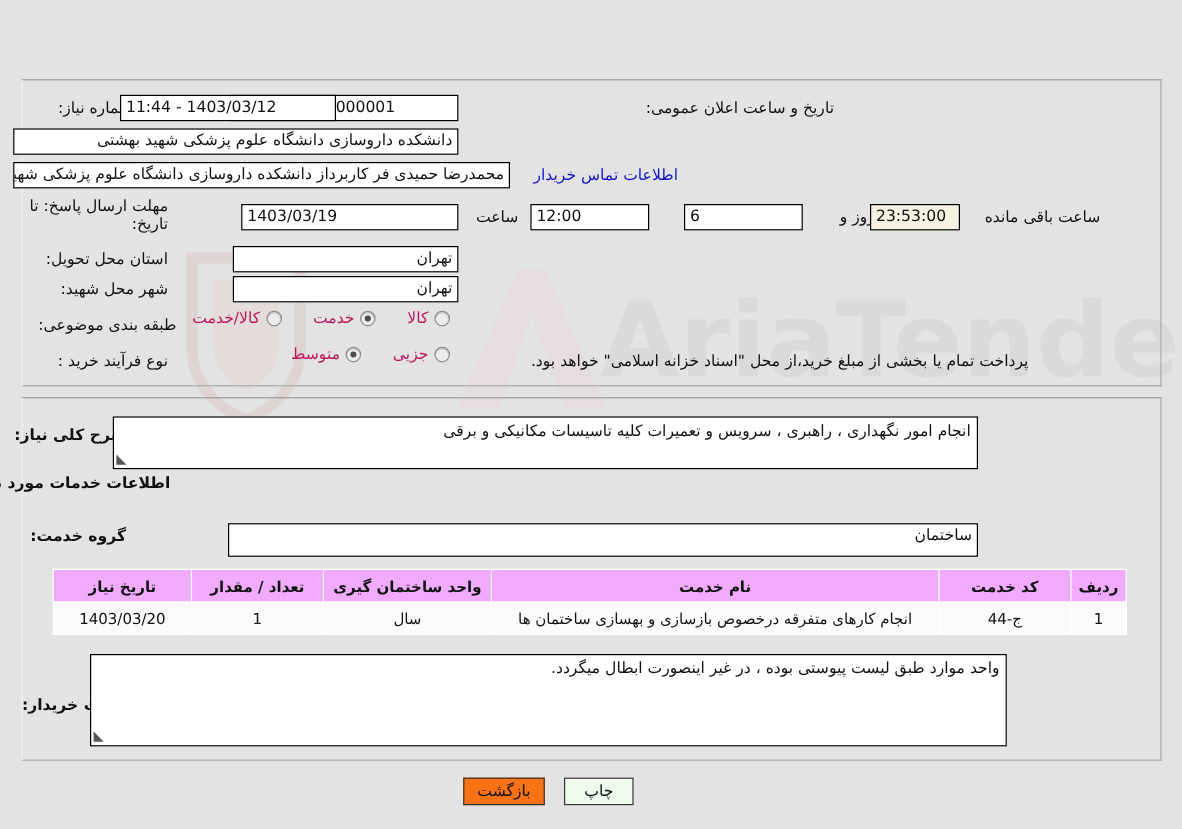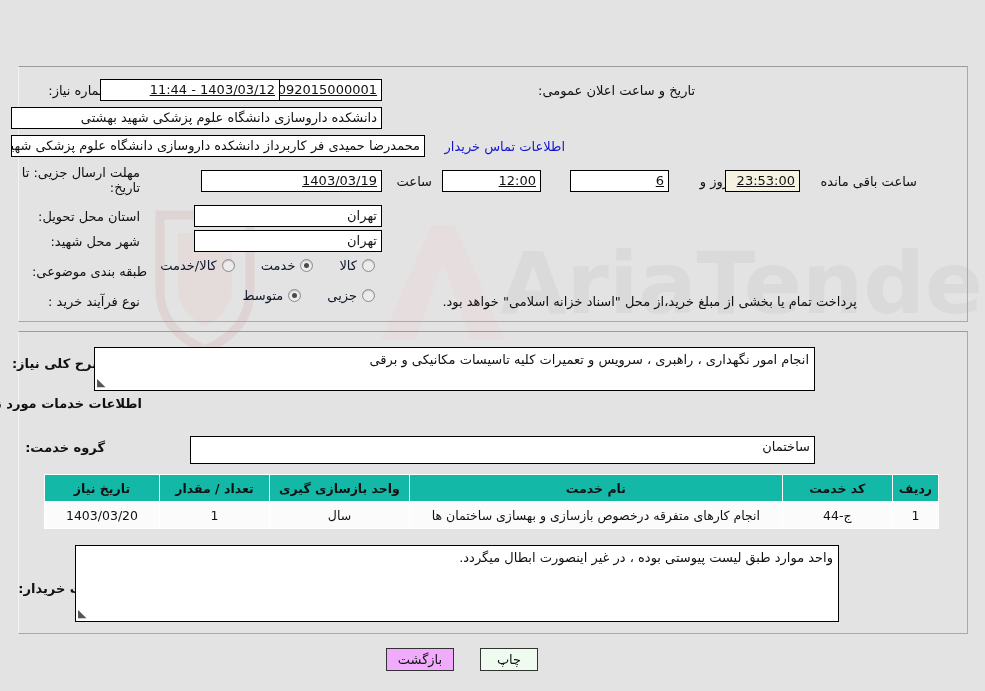--- a/index.html
+++ b/index.html
@@ -73,21 +73,21 @@
     font-size: 13px;
     color: #111;
     line-height: 20px;
     height: 22px;
     padding: 0 4px;
     white-space: nowrap;
     overflow: hidden;
     z-index: 3;
     text-align: right;
   }
-  .fld.center { text-align: right; text-decoration: underline; }
+  .fld.center { text-align: left; }
   .fld.khaki { background: #f6f2e2; }
   .fld.clip  { text-overflow: clip; }
 
   
   .ta {
     position: absolute;
     background: #ffffff;
     border: 1px solid #000000;
     font-size: 13px;
     color: #111;
@@ -132,33 +132,33 @@
     box-shadow: inset 0 1px 1px rgba(0,0,0,.18);
   }
   .radio-dot.on::after {
     content: "";
     position: absolute;
     left: 3px; top: 3px;
     width: 5px; height: 5px;
     border-radius: 50%;
     background: #4a4a4a;
   }
-  .radio-text { font-size: 13px; color: #0f172a; }
+  .radio-text { font-size: 13px; color: #be185d; }
 
   
   .tbl {
     position: absolute;
     z-index: 3;
     border-collapse: collapse;
     font-size: 12.5px;
     color: #111;
     background: #fff;
   }
   .tbl th {
-    background: #14b8a6;
+    background: #f0abfc;
     border: 1px solid #ffffff;
     font-weight: bold;
     height: 27px;
     padding: 0 6px;
     text-align: center;
     white-space: nowrap;
   }
   .tbl td {
     background: #fbfbfb;
     border: 1px solid #ffffff;
@@ -175,21 +175,21 @@
     border: 1px solid #333;
     font-size: 13px;
     color: #111;
     height: 23px;
     line-height: 21px;
     text-align: center;
     z-index: 3;
     cursor: pointer;
   }
   .btn-print { background: #eefbee; }
-  .btn-back  { background: #f0abfc; }
+  .btn-back  { background: #f97316; }
 </style>
 </head>
 <body>
 
 <div class="page">
 
   <svg class="watermark" viewBox="0 0 985 200" xmlns="http://www.w3.org/2000/svg">
     <path d="M160 30 L250 30 L250 105 Q250 145 205 165 Q160 145 160 105 Z" fill="none" stroke="#d8b3b3" stroke-width="9"></path>
     <path d="M178 48 L232 48 L232 103 Q232 128 205 141 Q178 128 178 103 Z" fill="#e8cccc"></path>
     <path d="M455 40 L505 155 L470 155 L443 78 L416 155 L381 155 L431 40 Z" fill="#f0d5d5"></path>
@@ -205,21 +205,21 @@
   <div class="lbl r" style="right:290px; top:83px; width:170px;">تاریخ و ساعت اعلان عمومی:</div>
   <div class="fld center" style="right:705px; top:79px; left:103px; width:180px;">1403/03/12 - 11:44</div>
 
   <div class="lbl r" style="right:845px; top:111px; width:120px;">نام دستگاه خریدار:</div>
   <div class="fld" style="right:603px; top:107px; width:371px;">دانشکده داروسازی دانشگاه علوم پزشکی شهید بهشتی</div>
 
   <div class="lbl r" style="right:834px; top:139px; width:135px;">ایجاد کننده درخواست:</div>
   <div class="fld clip" style="right:560px; top:135px; width:414px;">محمدرضا حمیدی فر کاربرداز دانشکده داروسازی دانشگاه علوم پزشکی شهید بهشتی</div>
   <div class="link" style="right:420px; top:139px;">اطلاعات تماس خریدار</div>
 
-  <div class="lbl r" style="right:845px; top:165px; width:120px;">مهلت ارسال جزیی: تا</div>
+  <div class="lbl r" style="right:845px; top:165px; width:120px;">مهلت ارسال پاسخ: تا</div>
   <div class="lbl r" style="right:845px; top:180px; width:120px;">تاریخ:</div>
 
   <div class="fld center" style="right:603px; top:170px; width:181px;">1403/03/19</div>
   <div class="lbl r" style="right:553px; top:174px; width:44px;">ساعت</div>
   <div class="fld center" style="right:444px; top:170px; width:99px;">12:00</div>
 
   <div class="fld center" style="right:316px; top:170px; width:99px;">6</div>
   <div class="lbl r" style="right:256px; top:174px; width:42px;">روز و</div>
   <div class="fld khaki center" style="right:185px; top:170px; width:75px;">23:53:00</div>
   <div class="lbl r" style="right:68px; top:174px; width:112px;">ساعت باقی مانده</div>
@@ -271,21 +271,21 @@
 
   <div class="lbl bold r" style="right:880px; top:440px; width:92px;">گروه خدمت:</div>
   <div class="fld" style="right:170px; top:436px; left:190px; height:28px;text-align:right;">ساختمان</div>
 
   <table class="tbl" style="right:46px; top:474px; width:895px;">
     <thead>
       <tr>
         <th style="width:40px">ردیف</th>
         <th style="width:110px">کد خدمت</th>
         <th>نام خدمت</th>
-        <th style="width:140px">واحد بازسازی گیری</th>
+        <th style="width:140px">واحد ساختمان گیری</th>
         <th style="width:110px">تعداد / مقدار</th>
         <th style="width:115px">تاریخ نیاز</th>
       </tr>
     </thead>
     <tbody>
       <tr>
         <td>1</td>
         <td>ج-44</td>
         <td class="name">انجام کارهای متفرقه درخصوص بازسازی و بهسازی ساختمان ها</td>
         <td>سال</td>
@@ -294,16 +294,16 @@
       </tr>
     </tbody>
   </table>
 
   <div class="lbl bold r" style="right:857px; top:581px; width:115px;">توضیحات خریدار:</div>
   <div class="ta" style="right:146px; top:545px; left:75px; height:77px;">
     <span>واحد موارد طبق لیست پیوستی بوده ، در غیر اینصورت ابطال میگردد.</span>
     <span class="resize">◢</span>
   </div>
 
-  <div class="btn btn-print" style="right:447px; top:648px; width:58px;">چاپ</div>
+  <div class="btn btn-print" style="right:457px; top:648px; width:58px;">چاپ</div>
   <div class="btn btn-back" style="right:531px; top:648px; width:68px;">بازگشت</div>
 
 </div>
 
 </body></html>

